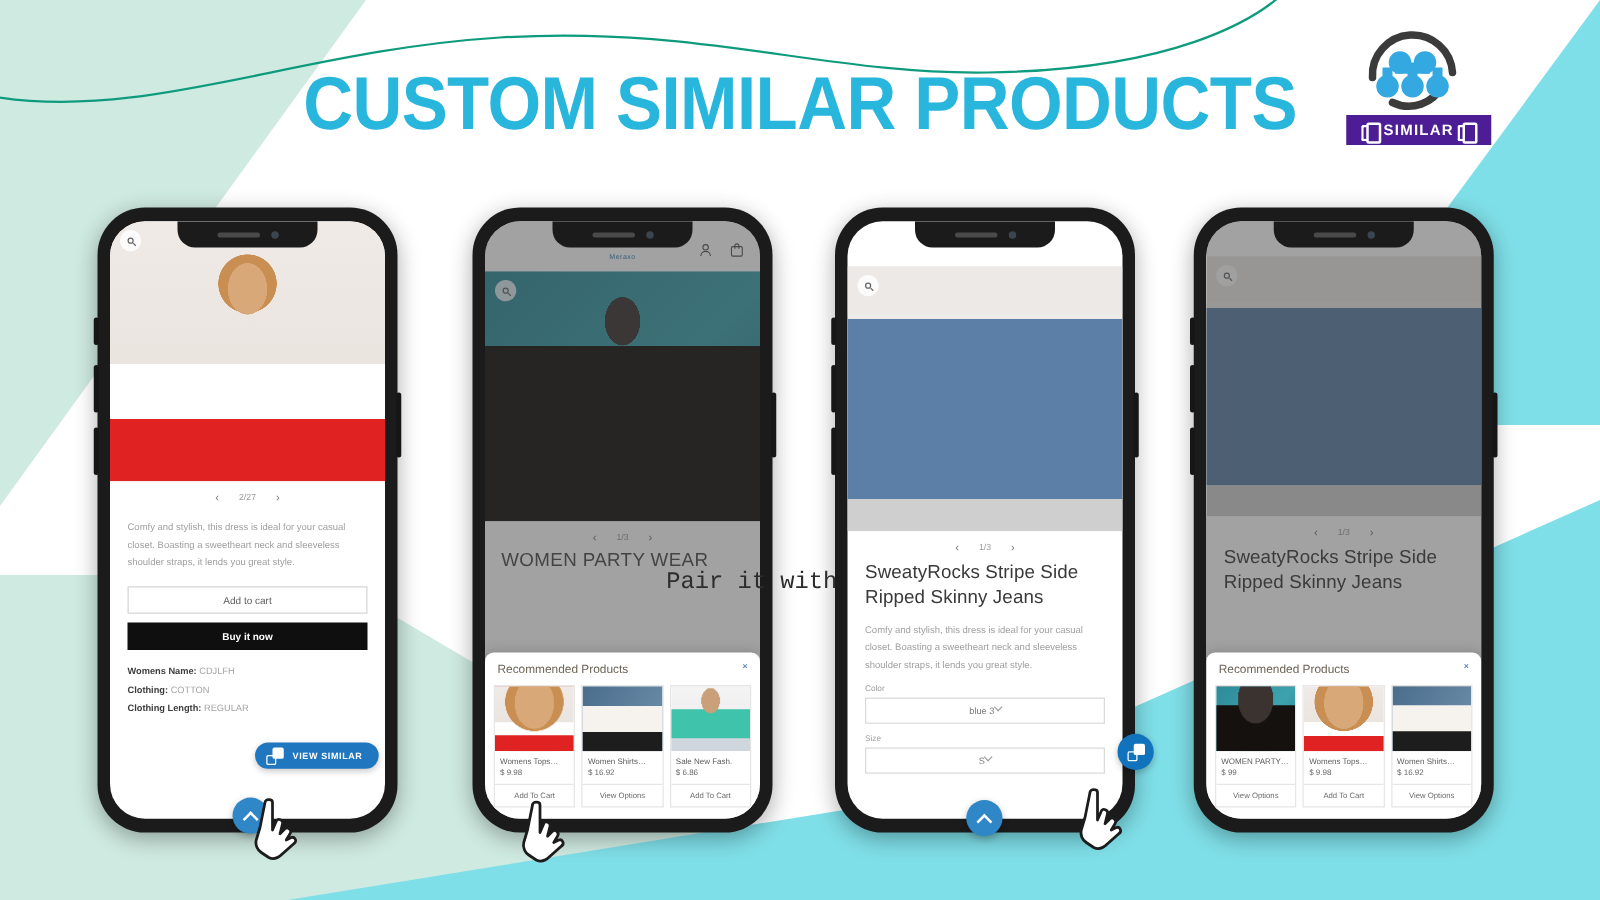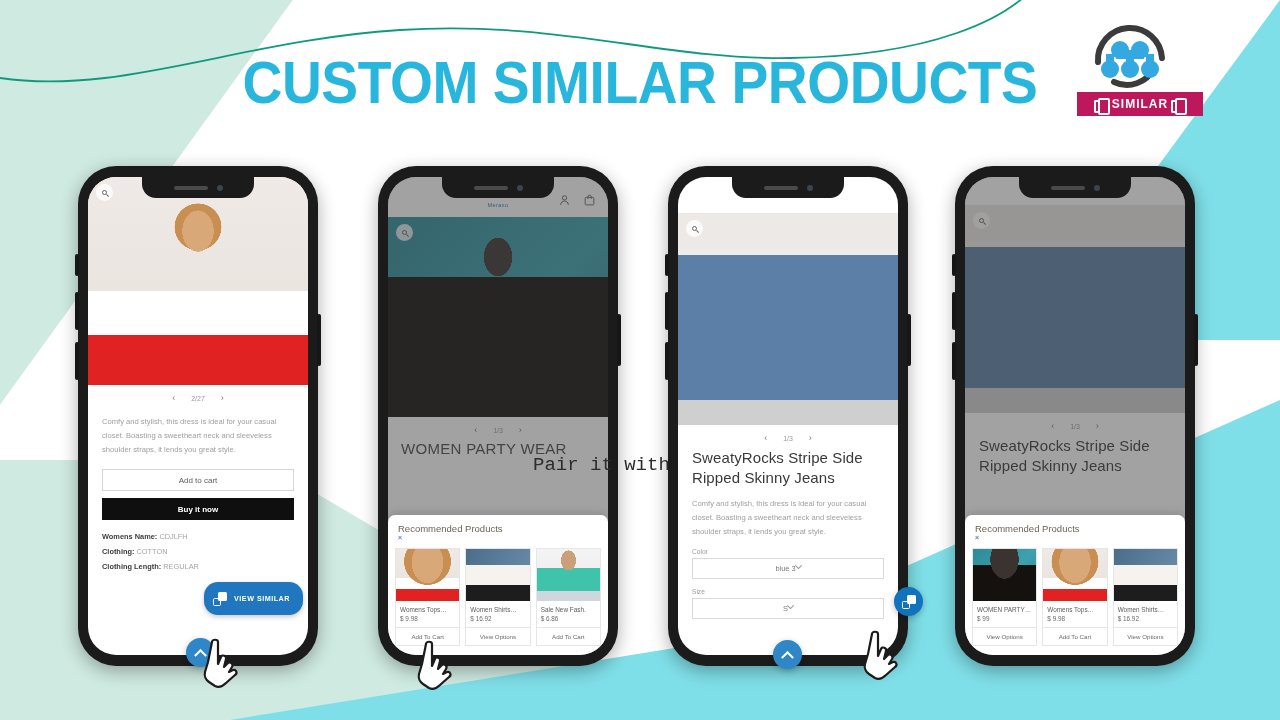--- a/index.html
+++ b/index.html
@@ -49,23 +49,23 @@
     font-family:"Liberation Sans", sans-serif;
     transform:scaleX(0.92);
     z-index:5;
   }
   .logo-wrap{
     position:absolute; right:100px; top:18px; z-index:6;
     width:100px;
   }
   .logo-mark{ width:100px; height:72px; position:relative; }
   .logo-badge{
-    margin-top:2px; background:#be185d; color:#fff;
+    margin-top:2px; background:#4c1d95; color:#fff;
     font-size:12px; font-weight:bold; letter-spacing:1px;
-    text-align:center; padding:5px 0 5px 0; width:126px; margin-left:-3px;
+    text-align:center; padding:5px 0 5px 0; width:116px; margin-left:-3px;
     display:flex; align-items:center; justify-content:center; gap:5px;
   }
   .badge-ico{ display:inline-block; width:11px; height:13px; position:relative;}
   .badge-ico:before{
     content:""; position:absolute; left:2px; top:0; width:8px; height:13px;
     border:2px solid #fff; border-radius:2px;
   }
   .badge-ico:after{
     content:""; position:absolute; left:-2px; top:2px; width:3px; height:9px;
     border:2px solid #fff; border-right:none; border-radius:2px 0 0 2px;
@@ -141,21 +141,21 @@
     margin:0 14px; height:21px; border:1px solid #dadada;
     display:flex; align-items:center; justify-content:center;
     padding:0 8px; font-size:7.4px; color:#7a7a7a;
   }
   .chev{ width:5px;height:5px;border-right:1px solid #9b9b9b;border-bottom:1px solid #9b9b9b;transform:rotate(45deg) translate(-2px,-2px);}
 
   
   .view-similar{
     position:absolute; right:5px; bottom:40px; z-index:15;
     background:#2077c0; color:#fff; border-radius:14px;
-    height:33px; padding:0 13px 0 9px;
+    height:21px; padding:0 13px 0 9px;
     display:flex; align-items:center; gap:7px;
     font-size:7.2px; font-weight:bold; letter-spacing:.5px;
     box-shadow:0 2px 5px rgba(0,0,0,.22);
   }
   .stack-ico{ position:relative; width:14px; height:14px; flex:none; }
   .stack-ico span:nth-child(1){ position:absolute; left:0; bottom:0; width:8px;height:8px;border:1.6px solid #fff;border-radius:1.5px;}
   .stack-ico span:nth-child(2){ position:absolute; right:0; top:0; width:9px;height:9px;background:#fff;border-radius:1.5px;}
 
   .fab{
     position:absolute; z-index:16; width:29px;height:29px;border-radius:50%;
@@ -165,21 +165,21 @@
   .fab-up{ background:#2f87c8; }
   .chev-up{ width:9px;height:9px;border-left:2px solid #fff;border-top:2px solid #fff;transform:rotate(45deg) translate(2px,2px);}
 
   
   .rec-panel{
     position:absolute; left:0; right:0; bottom:0; z-index:14;
     background:#fff; border-radius:7px 7px 0 0;
     box-shadow:0 -2px 9px rgba(0,0,0,.14);
     padding:8px 7px 9px;
   }
-  .rec-head{ display:flex; align-items:flex-start; justify-content:space-between; padding:0 3px 7px;flex-direction:column;}
+  .rec-head{ display:flex; align-items:flex-start; justify-content:space-between; padding:0 3px 7px;}
   .rec-title{ font-size:9.5px; color:#6d6356; }
   .rec-close{ font-size:7px; color:#5a85c8; font-weight:bold; cursor:pointer;}
   .rec-grid{ display:flex; gap:5px; }
   .rec-card{ flex:1; border:1px solid #e6e6e6; background:#fff; overflow:hidden;}
   .rec-thumb{ width:100%; height:52px; overflow:hidden; position:relative;}
   .rec-name{ font-size:6.4px; color:#5c5c5c; padding:5px 4px 2px; white-space:nowrap; overflow:hidden;}
   .rec-price{ font-size:6.4px; color:#6b6b6b; padding:0 4px 5px;}
   .rec-btn{ border-top:1px solid #e6e6e6; text-align:center; font-size:6.2px; color:#6b6b6b; padding:5px 0;}
 
   

